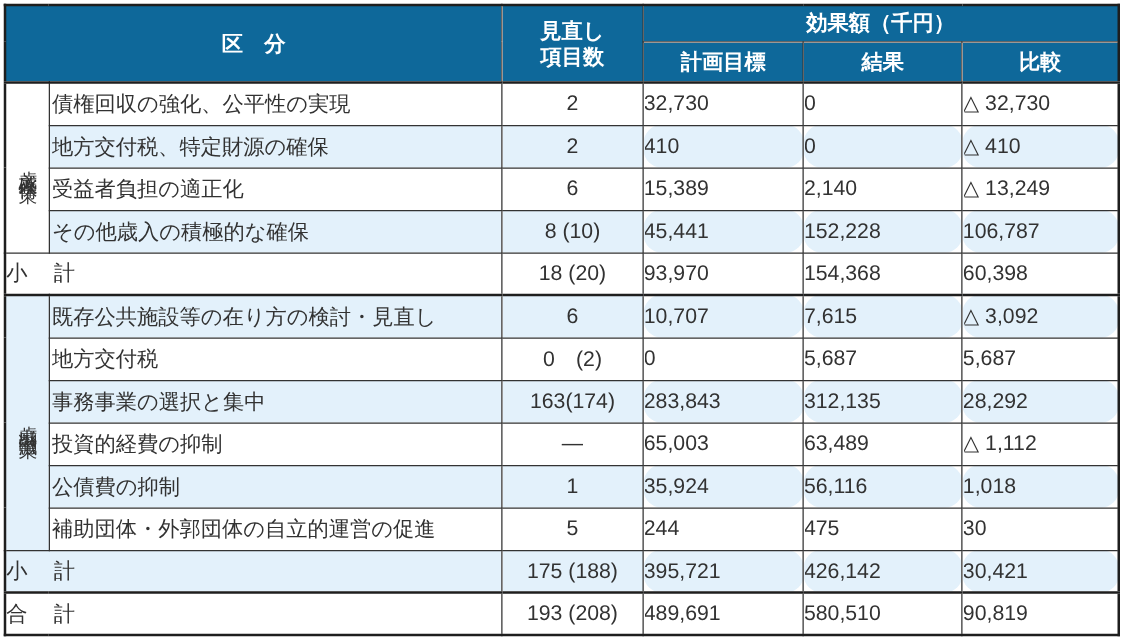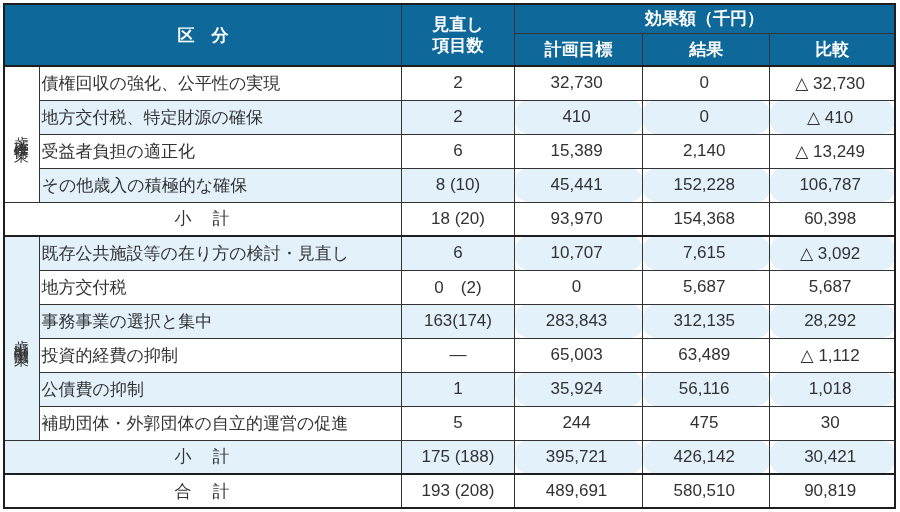--- a/index.html
+++ b/index.html
@@ -43,22 +43,22 @@
     vertical-align:middle;
   }
   tr.h1{height:29px;}
   tr.h2{height:33px;}
   thead th.hb{border-bottom:2px solid var(--outer);}
   thead th .hline{display:block;line-height:1.25;}
   tbody tr{height:34px;}
   tbody td{vertical-align:middle;}
   td.item{text-align:left;padding-left:2px;}
   td.cnt{text-align:center;}
-  td.num{text-align:center;padding-right:4px;border-radius:14px;}
-  td.sum{text-align:center;letter-spacing:2px;}
+  td.num{text-align:left;padding-right:4px;border-radius:14px;}
+  td.sum{text-align:left;letter-spacing:2px;}
   tr.alt td{background:var(--alt-bg);}
   tr td.glabel{background:#ffffff;text-align:center;vertical-align:middle;}
   tr td.glabel.gblue{background:var(--alt-bg);}
   .vlabel{
     writing-mode:vertical-rl;
     text-orientation:upright;
     display:inline-block;
     font-size:15px;
     letter-spacing:3px;
     line-height:1;

